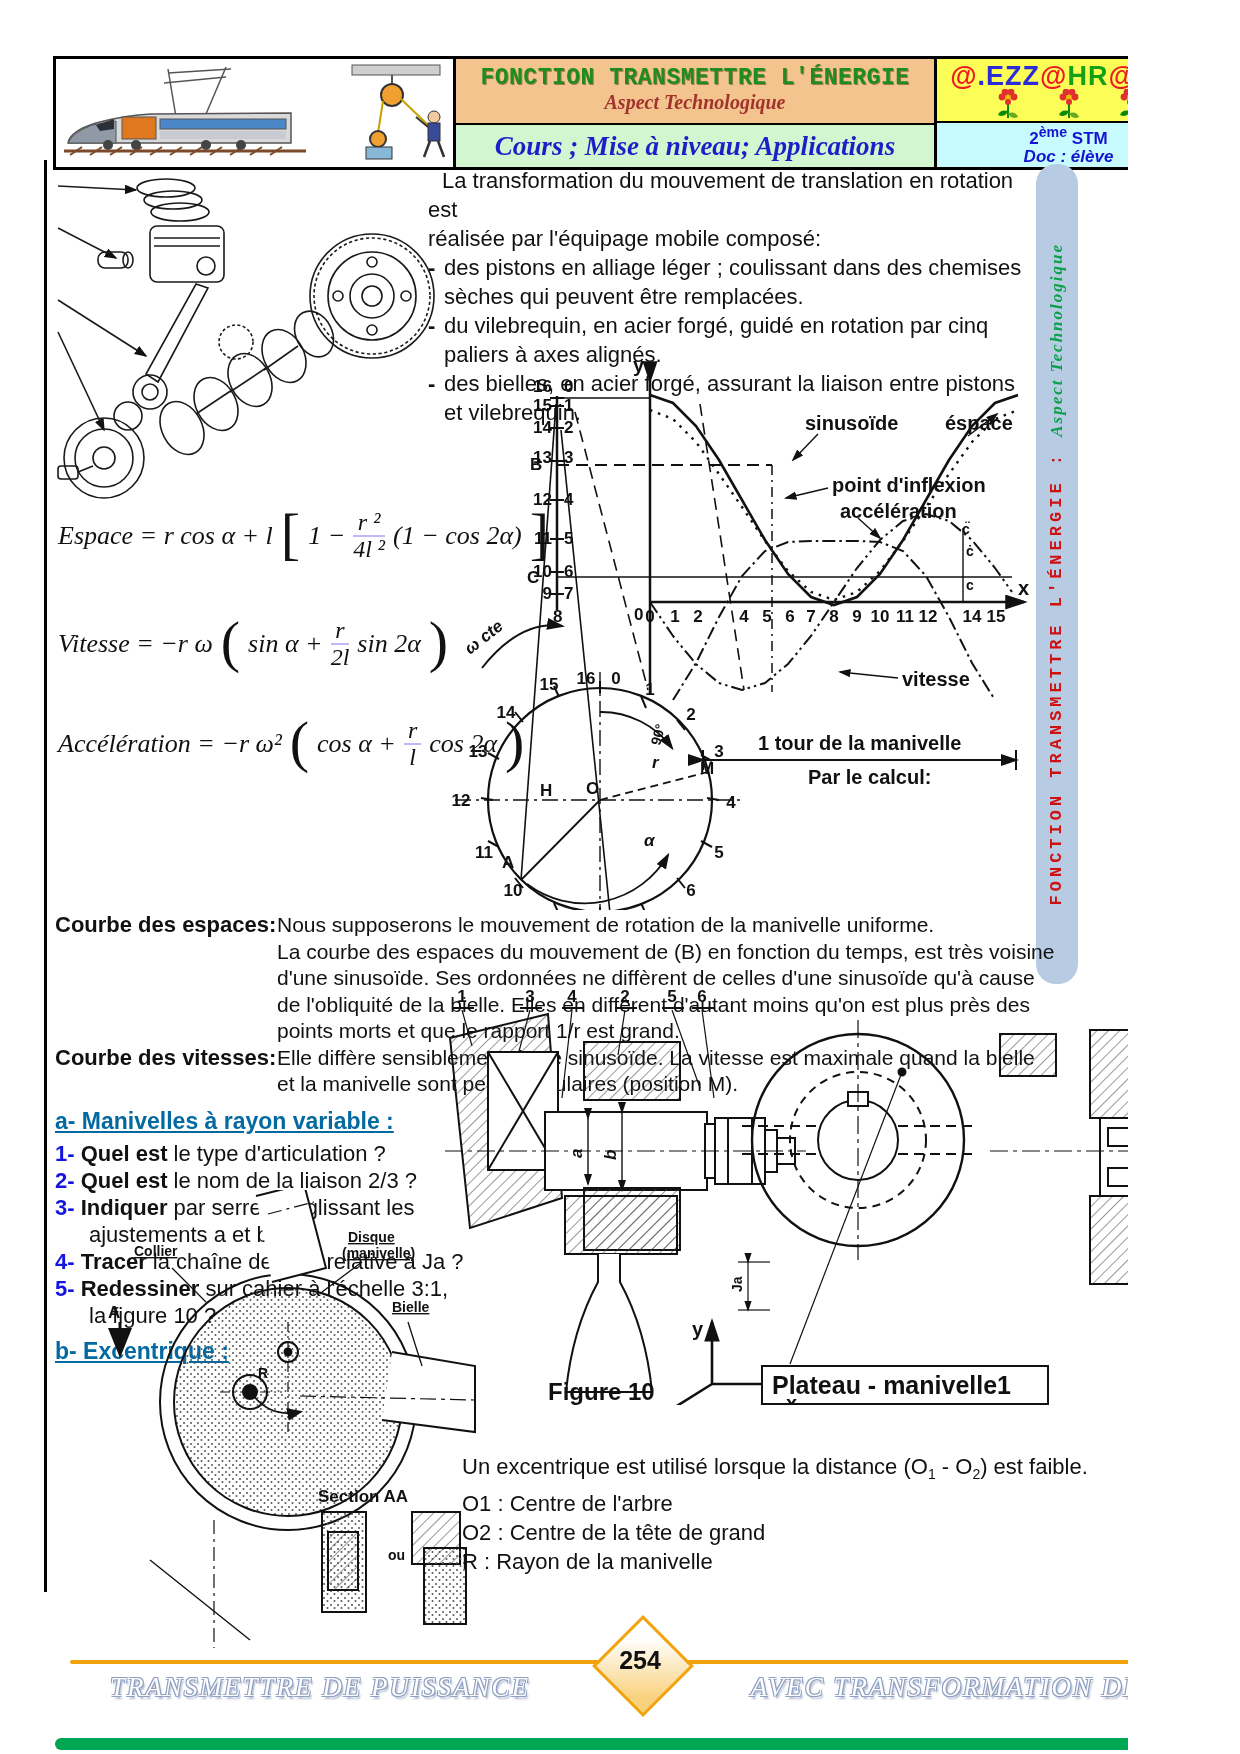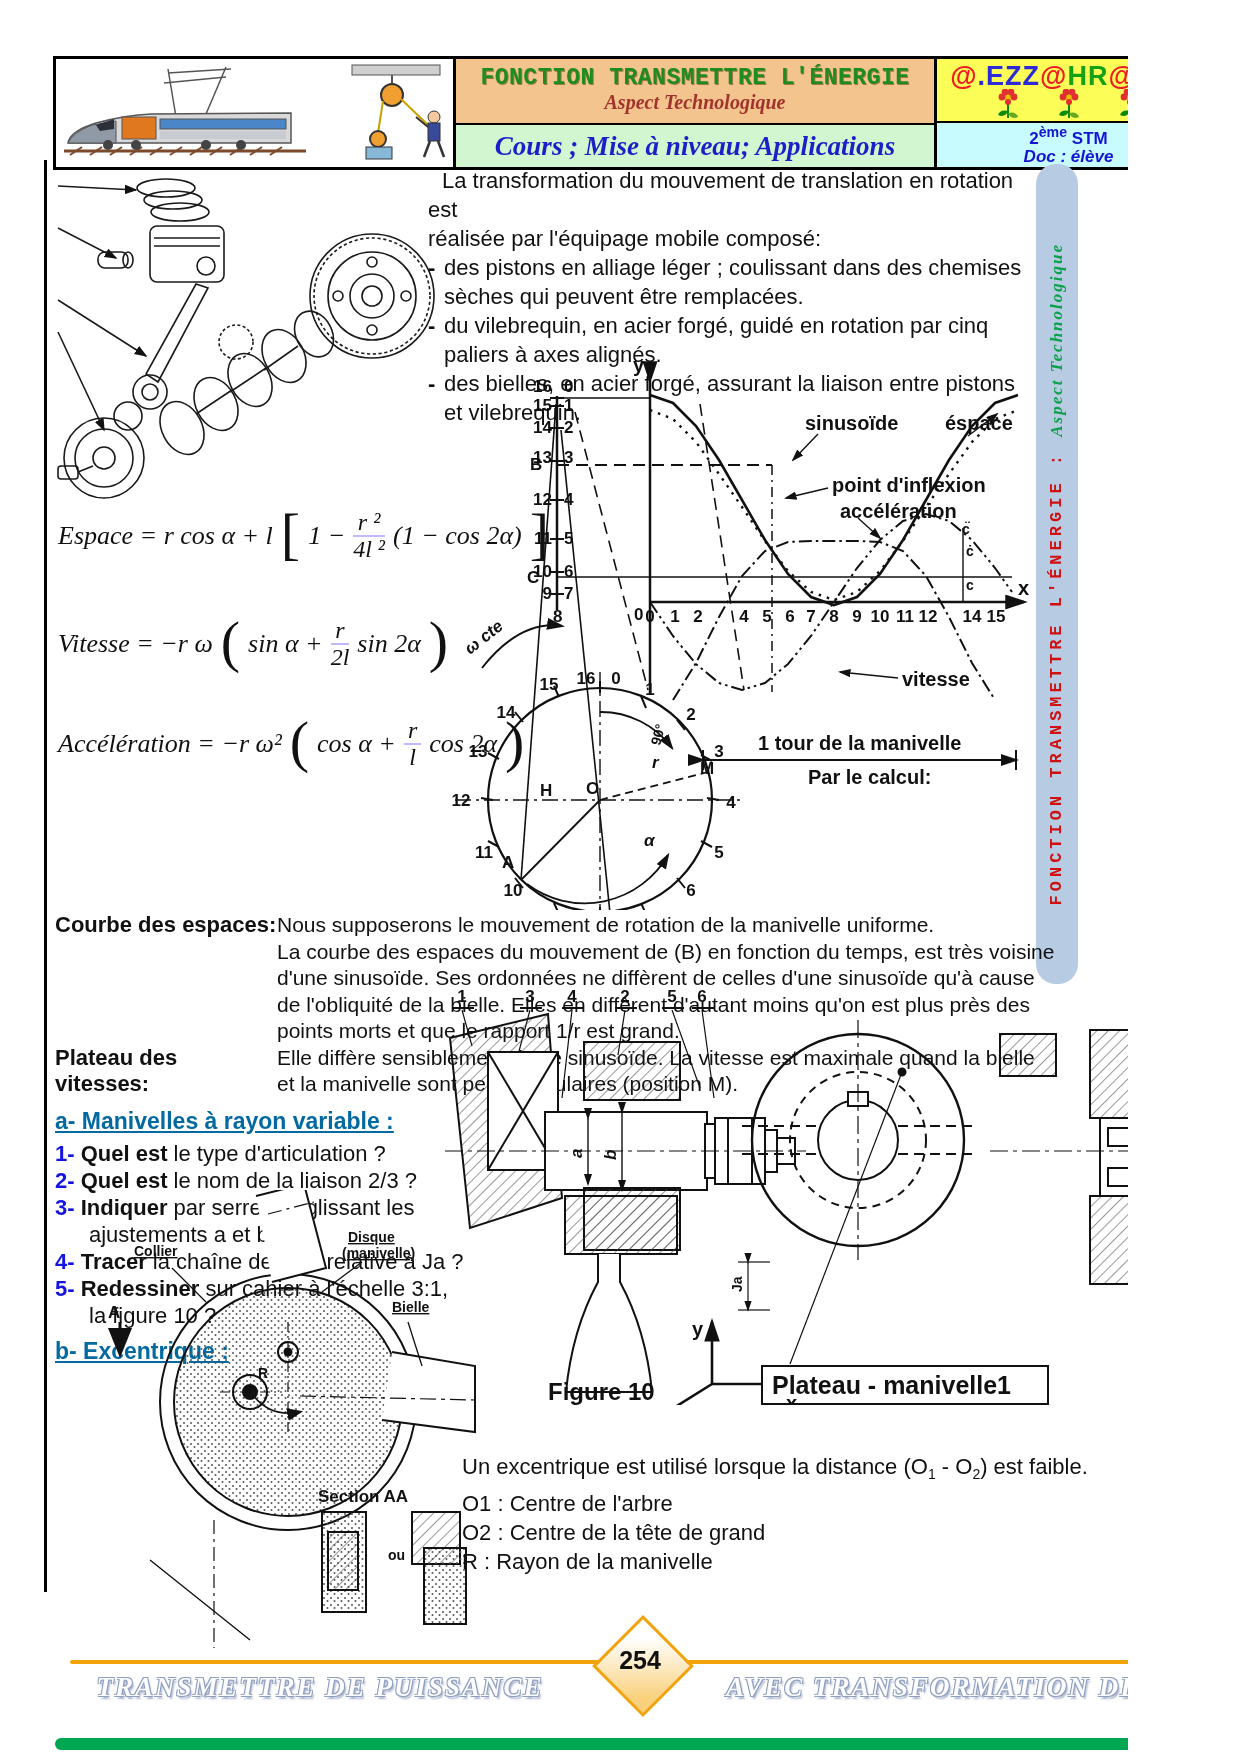--- a/index.html
+++ b/index.html
@@ -68,21 +68,21 @@
   .lbl{font-size:20px;font-weight:700;}
   .sm{font-size:14px;font-weight:700;}
   .it{font-style:italic;}
 
   
   #goldline{left:70px;top:1660px;width:1128px;height:4px;background:#f2a20a;border-radius:2px;}
   #diamond{left:552px;top:1616px;width:176px;height:94px;}
   #diamond .shape{position:absolute;left:55px;top:14px;width:66px;height:66px;
      background:linear-gradient(135deg,#ffffff 20%,#f9d17c 85%);border:3px solid #f2a20a;transform:rotate(45deg);}
   #diamond .num{position:absolute;left:0;top:30px;width:176px;text-align:center;font-weight:700;font-size:25px;}
-  .outline-text{position:absolute;font-family:"Liberation Serif",serif;font-weight:700;font-style:italic;
+  .outline-text{position:absolute;font-family:"Liberation Serif",serif;font-weight:400;font-style:italic;
      font-size:27px;letter-spacing:2px;color:#fdfdff;white-space:nowrap;
      text-shadow:-1px -1px 0 #8fa0bf,1px -1px 0 #8fa0bf,-1px 1px 0 #8fa0bf,1px 1px 0 #8fa0bf,2px 3px 2px #aab4cc;}
   #greenbar{left:55px;top:1738px;width:1145px;height:12px;background:#00a651;border-radius:6px;}
 </style>
 </head>
 <body>
 
 <div id="page">
 
   <div id="hdr" class="abs">
@@ -489,21 +489,21 @@
   <div id="courbes" class="abs">
     <div class="crow">
       <div class="clabel">Courbe des espaces:</div>
       <div class="ctext">Nous supposerons le mouvement de rotation de la manivelle uniforme.
 La courbe des espaces du mouvement de (B) en fonction du temps, est très voisine
 d'une sinusoïde. Ses ordonnées ne diffèrent de celles d'une sinusoïde qu'à cause
 de l'obliquité de la bielle. Elles en diffèrent d'autant moins qu'on est plus près des
 points morts et que le rapport 1/r est grand.</div>
     </div>
     <div class="crow">
-      <div class="clabel">Plateau des vitesses:</div>
+      <div class="clabel">Courbe des vitesses:</div>
       <div class="ctext">Elle diffère sensiblement d'une sinusoïde. La vitesse est maximale quand la bielle
 et la manivelle sont perpendiculaires (position M).</div>
     </div>
   </div>
 
   <div class="abs purple-h" style="left:55px;top:1108px;">a- Manivelles à rayon variable :</div>
   <div id="qlist" class="abs">
     <div class="q"><span class="qn">1-</span> <span class="qv">Quel est</span><span class="qr"> le type d'articulation ?</span></div>
     <div class="q"><span class="qn">2-</span> <span class="qv">Quel est</span><span class="qr"> le nom de la liaison 2/3 ?</span></div>
     <div class="q"><span class="qn">3-</span> <span class="qv">Indiquer</span><span class="qr"> par serrer ou glissant les

